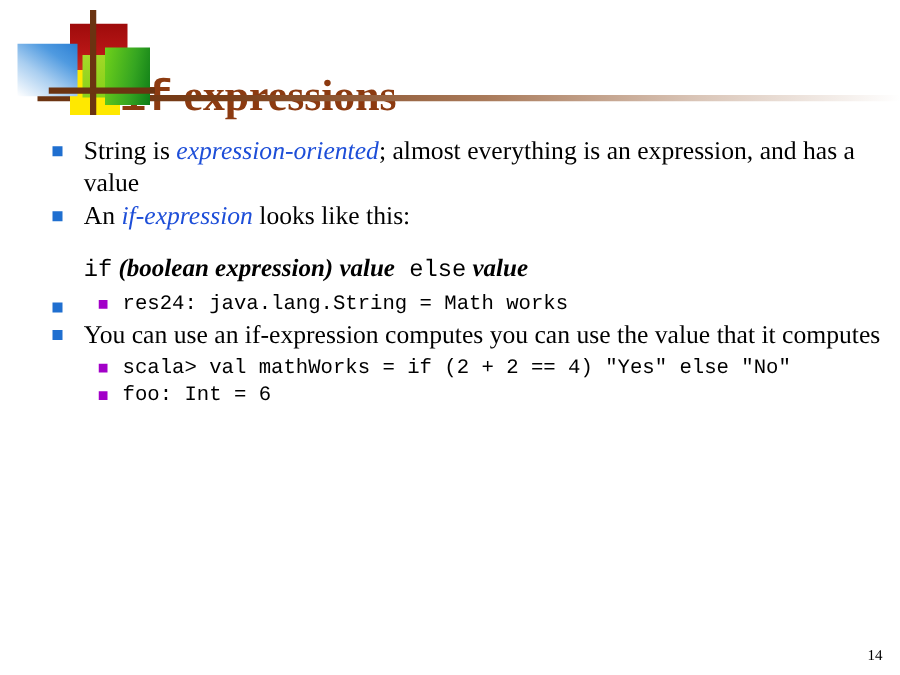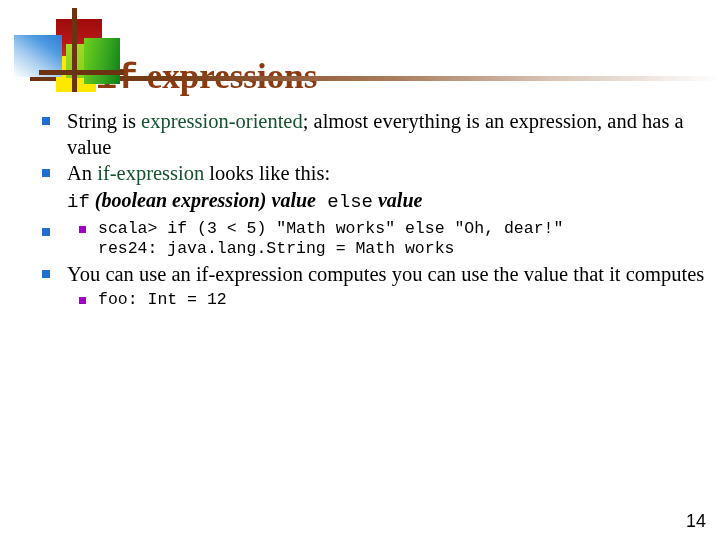--- a/index.html
+++ b/index.html
@@ -154,29 +154,30 @@
     top: 9px;
     width: 8px;
     height: 8px;
     background: #1f6fd0;
   }
 
   .para {
     color: #000000;
   }
   .hl-red {
-    color: #14532d;
+    color: #1d4ed8;
+    font-style: italic;
   }
 
   
   .syntax-line {
     font-size: 19px;
     line-height: 27px;
     white-space: nowrap;
-    margin-top: 1px;
+    margin-top: 16px;
   }
   .syntax-line .kw {
     font-family: "Liberation Mono", monospace;
     font-size: 19px;
   }
   .syntax-line .ital {
     font-family: "Liberation Serif", serif;
     font-style: italic;
     font-weight: bold;
     font-size: 20px;
@@ -207,22 +208,22 @@
     line-height: 20px;
     color: #000000;
     white-space: pre;
   }
 
   
   #page-number {
     position: absolute;
     right: 14px;
     bottom: 8px;
-    font-family: Liberation Sans, sans-serif;
-    font-size: 18px;
+    font-family: Liberation Serif, serif;
+    font-size: 12px;
     color: #000000;
   }
 </style>
 </head>
 <body>
 
 <div id="title-area">
 
   <div id="logo">
     <div class="sq sq-blue"></div>
@@ -251,36 +252,36 @@
       <span class="bullet"></span>
       <span class="para"><span>An </span><span class="hl-red">if-expression</span><span> looks like this:</span></span>
       <div class="syntax-line"><span class="kw">if</span><span class="ital"> (</span><span class="ital">boolean expression</span><span class="ital">)</span><span class="ital">&nbsp;</span><span class="ital">value</span><span class="kw">&nbsp;</span><span class="kw">else</span><span class="ital">&nbsp;</span><span class="ital">value</span></div>
     </li>
 
     <li>
       <span class="bullet"></span>
       <ul class="level2">
         <li>
           <span class="bullet2"></span>
-          <div class="code">scala&gt; if (3 &lt; 5) "Math works" else "Oh, dear!"</div>
           <div class="code">res24: java.lang.String = Math works</div>
         </li>
       </ul>
     </li>
 
     <li>
       <span class="bullet"></span>
       <span class="para">You can use an if-expression computes you can use the value that it computes</span>
       <ul class="level2">
         <li>
           <span class="bullet2"></span>
+          <div class="code">scala&gt; val mathWorks = if (2 + 2 == 4) "Yes" else "No"</div>
         </li>
         <li>
           <span class="bullet2"></span>
-          <div class="code">foo: Int = 12</div>
+          <div class="code">foo: Int = 6</div>
         </li>
       </ul>
     </li>
 
   </ul>
 </div>
 
 <div id="page-number">14</div>
 
 </body></html>

